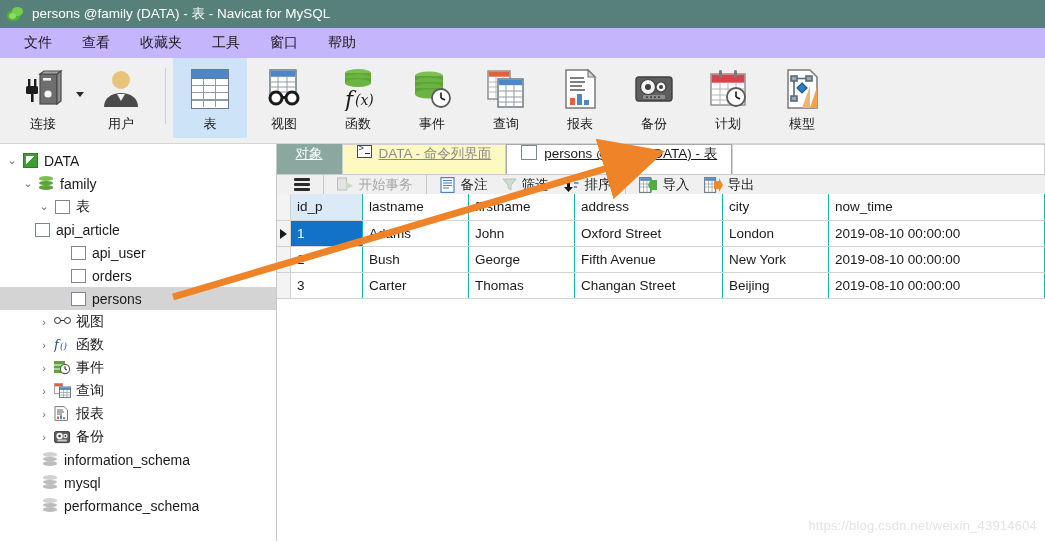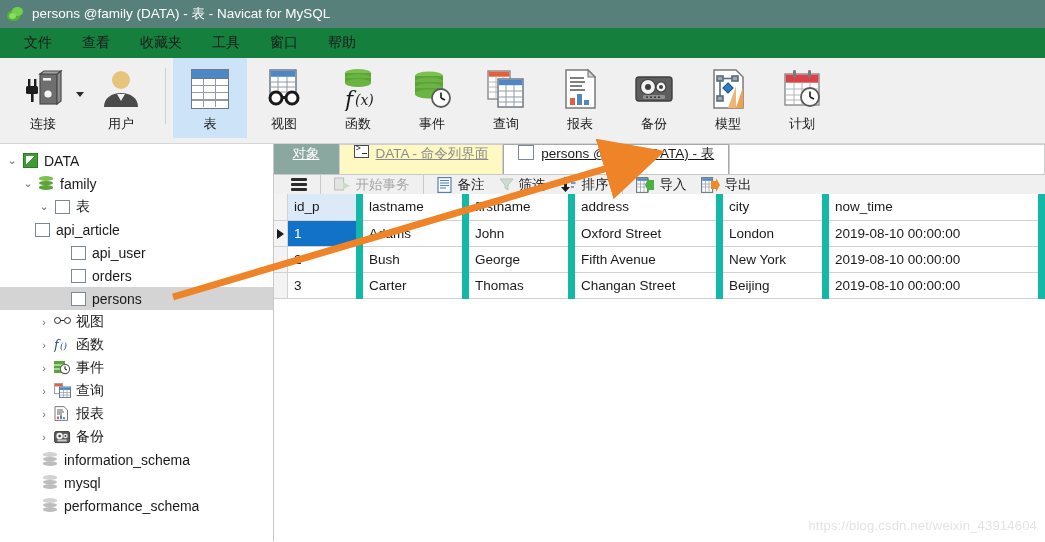--- a/index.html
+++ b/index.html
@@ -32,21 +32,21 @@
     background: #53c02f;
     border-radius: 50%;
   }
   .nav-logo .l1 { width: 13px; height: 11px; left: 0; top: 4px; border-radius: 50% 50% 45% 45%; background:#4cb62c; }
   .nav-logo .l2 { width: 11px; height: 9px; left: 5px; top: 1px; background:#72cf4e; }
   .nav-logo .l3 { width: 7px; height: 6px; left: 2px; top: 7px; background:#8ed96f; }
 
   
   .menubar {
     height: 30px;
-    background: #15803d;
+    background: #c4b5fd;
     display: flex;
     align-items: center;
     padding-left: 9px;
     font-size: 14px;
     color: #1a1a1a;
   }
   .menubar .mi { padding: 3px 15px; cursor: default; }
 
   
   .ribbon {
@@ -183,21 +183,21 @@
   .gbtn .gi { margin-right: 5px; display: flex; align-items: center; }
   .gb-sep { width: 1px; height: 20px; background: #c9c9c9; margin: 0 6px; }
 
   .hamburger { width: 16px; height: 13px; display: flex; flex-direction: column; justify-content: space-between; }
   .hamburger i { height: 3px; background: #2b2b2b; border-radius: 1px; }
 
   
   .gridwrap { flex: 1; background: #ffffff; overflow: hidden; }
   table.grid { border-collapse: collapse; font-size: 13.5px; color: #1a1a1a; table-layout: fixed; width: 768px; }
   table.grid th, table.grid td {
-    border-right: 7px solid #14b8a6;
+    border-right: 1px solid #14b8a6;
     border-bottom: 1px solid #d2d2d2;
     height: 26px;
     padding: 0 6px;
     text-align: left;
     font-weight: normal;
     white-space: nowrap;
     overflow: hidden;
   }
   table.grid th { background: #ffffff; }
   table.grid th.keycol { background: #dce9f7; }
@@ -402,57 +402,57 @@
             <rect x="26" y="29.4" width="2" height="1.6"></rect>
           </g>
       </svg>
     </div>
     <div class="lb">备份</div>
   </div>
 
   <div class="rb">
     <div class="gl">
       <svg width="44" height="44" viewBox="0 0 44 44">
-        <polygon points="8,3 30,3 37,10 37,41 8,41" fill="#fff" stroke="#7a7a7a" stroke-width="1.5"></polygon>
-        <polygon points="30,41 37,20 37,41" fill="#f2a04a"></polygon>
-        <polygon points="22,41 30,19 30,41" fill="#f0b573"></polygon>
-        <g stroke="#5a6b7a" stroke-width="1.6" fill="#9aa6b1">
-          <rect x="11" y="9" width="6" height="5"></rect>
-          <rect x="26" y="9" width="6" height="5"></rect>
-          <rect x="11" y="29" width="6" height="5"></rect>
-          <line x1="17" y1="11.5" x2="26" y2="11.5"></line>
-          <line x1="14" y1="14" x2="14" y2="29"></line>
-        </g>
-        <polygon points="22,16 27,21 22,26 17,21" fill="#2f7ec4" stroke="#1e5a92" stroke-width="1.2"></polygon>
-      </svg>
-    </div>
-    <div class="lb">模型</div>
-  </div>
-
-  <div class="rb">
-    <div class="gl">
-      <svg width="44" height="44" viewBox="0 0 44 44">
         <rect x="5" y="7" width="34" height="31" fill="#fff" stroke="#8a8a8a" stroke-width="1.4"></rect>
         <rect x="5.7" y="7.7" width="32.6" height="8" fill="#d9424a"></rect>
         <rect x="13" y="3" width="3" height="8" rx="1.4" fill="#7a7a7a"></rect>
         <rect x="28" y="3" width="3" height="8" rx="1.4" fill="#7a7a7a"></rect>
         <g stroke="#b5b5b5" stroke-width="1">
           <line x1="6" y1="22" x2="38" y2="22"></line>
             <line x1="6" y1="28" x2="38" y2="28"></line>
           <line x1="6" y1="33" x2="38" y2="33"></line>
           <line x1="14" y1="16" x2="14" y2="38"></line>
             <line x1="22" y1="16" x2="22" y2="38"></line>
             <line x1="30" y1="16" x2="30" y2="38"></line>
         </g>
         <circle cx="30" cy="30" r="9" fill="#fff" stroke="#5a5a5a" stroke-width="1.8"></circle>
         <line x1="30" y1="30" x2="30" y2="24.5" stroke="#1a1a1a" stroke-width="1.6"></line>
         <line x1="30" y1="30" x2="34" y2="32" stroke="#1a1a1a" stroke-width="1.6"></line>
       </svg>
     </div>
     <div class="lb">计划</div>
+  </div>
+
+  <div class="rb">
+    <div class="gl">
+      <svg width="44" height="44" viewBox="0 0 44 44">
+        <polygon points="8,3 30,3 37,10 37,41 8,41" fill="#fff" stroke="#7a7a7a" stroke-width="1.5"></polygon>
+        <polygon points="30,41 37,20 37,41" fill="#f2a04a"></polygon>
+        <polygon points="22,41 30,19 30,41" fill="#f0b573"></polygon>
+        <g stroke="#5a6b7a" stroke-width="1.6" fill="#9aa6b1">
+          <rect x="11" y="9" width="6" height="5"></rect>
+          <rect x="26" y="9" width="6" height="5"></rect>
+          <rect x="11" y="29" width="6" height="5"></rect>
+          <line x1="17" y1="11.5" x2="26" y2="11.5"></line>
+          <line x1="14" y1="14" x2="14" y2="29"></line>
+        </g>
+        <polygon points="22,16 27,21 22,26 17,21" fill="#2f7ec4" stroke="#1e5a92" stroke-width="1.2"></polygon>
+      </svg>
+    </div>
+    <div class="lb">模型</div>
   </div>
 </div>
 
 <div class="main">
 
   <div class="sidebar">
 
     <div class="tnode" style="padding-left:4px">
       <span class="twist">⌄</span>
       <span class="tico">

